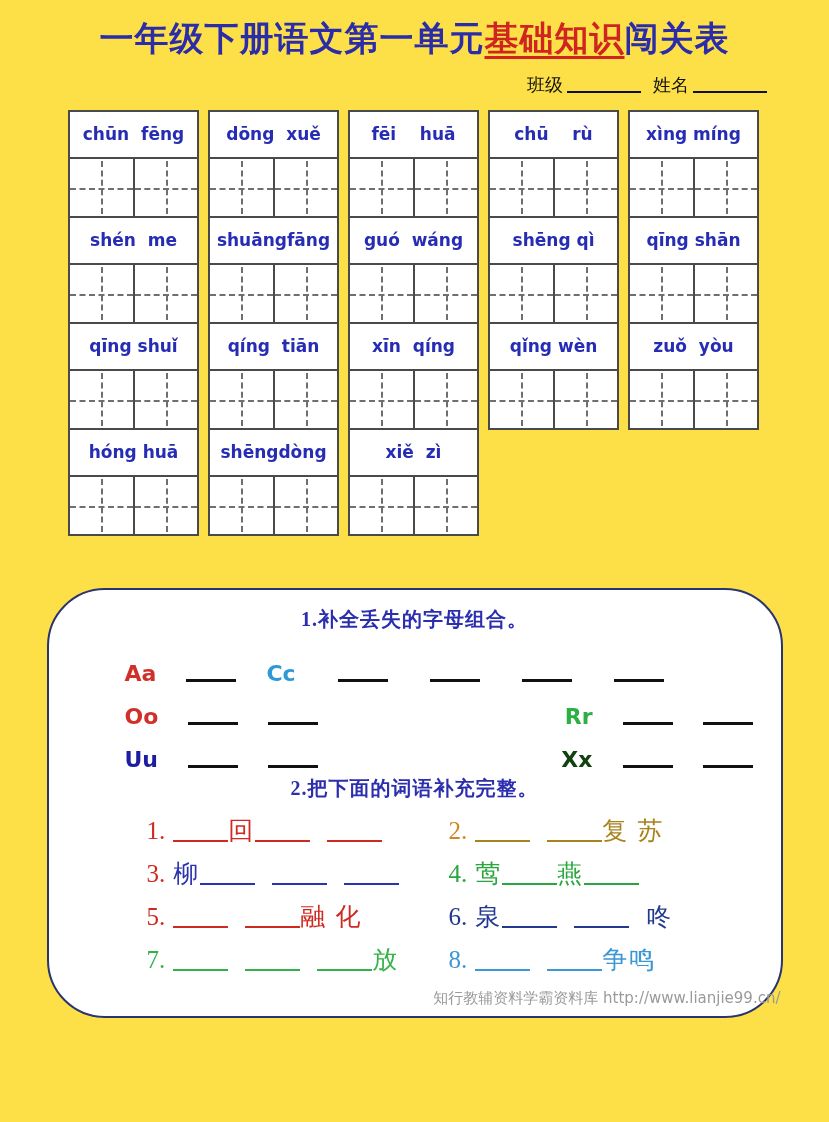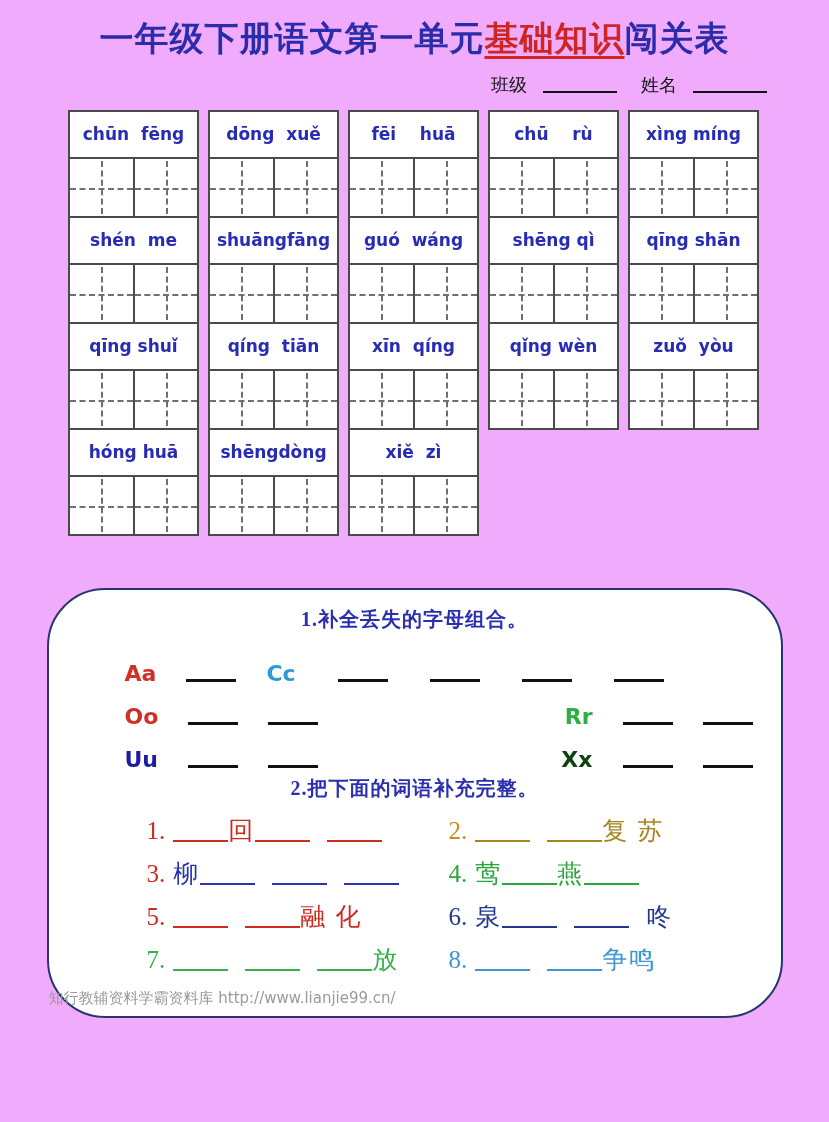--- a/index.html
+++ b/index.html
@@ -1,22 +1,22 @@
 <!DOCTYPE html>
 <html><head>
 <meta charset="utf-8">
 <style>
   html,body{margin:0;padding:0;background:#fff;}
-  .page{position:relative;width:829px;height:1122px;background:#f0abfc;overflow:hidden;
+  .page{position:relative;width:829px;height:1122px;background:#fde047;overflow:hidden;
         font-family:"Liberation Serif","DejaVu Serif",serif;}
   
   .title{margin-top:16px;text-align:center;font-size:34px;font-weight:bold;color:#2b2ca9;letter-spacing:1px;}
   .title .hl{color:#cf2420;text-decoration:underline;text-decoration-thickness:3px;text-underline-offset:6px;}
   
-  .name-line{display:flex;justify-content:flex-end;align-items:flex-end;gap:14px;
+  .name-line{display:flex;justify-content:flex-end;align-items:flex-end;gap:2px;
              padding-right:62px;margin-top:14px;font-size:18px;color:#111;}
   .nf-label{line-height:1;}
   .nf-line{display:inline-block;width:74px;height:2px;background:#111;margin:0 10px 1px 2px;}
   .nf-line.last{margin-right:0;}
   
   .pinyin-grid{display:flex;align-items:flex-start;gap:9px;padding-left:68px;margin-top:16px;}
   .p-col{width:131px;box-sizing:border-box;border:2.5px solid #4a4a4a;background:#fff;}
   .p-row{height:45px;line-height:45px;text-align:center;white-space:pre;
          font-family:"DejaVu Sans","Liberation Sans",sans-serif;font-weight:600;
          font-size:17px;color:#262cb4;border-bottom:2px solid #4a4a4a;}
@@ -41,21 +41,21 @@
              font-size:22px;line-height:1;}
   .s1-blank{width:50px;height:0;border-bottom:3px solid #111;margin-bottom:3px;}
   
   .s2-grid{display:grid;grid-template-columns:1fr 1fr;row-gap:13px;padding:14px 30px 0 98px;}
   .s2-item{font-size:25px;white-space:nowrap;line-height:1.2;}
   .s2-num{margin-right:8px;}
   .s2-blank{display:inline-block;width:55px;height:2.5px;background:currentColor;vertical-align:-3px;}
   .s2-gap{display:inline-block;width:17px;}
   .s2-text{letter-spacing:2px;}
   
-  .q-footer{margin-top:14px;text-align:left;color:#9a9a9a;font-size:15px;
+  .q-footer{margin-top:14px;text-align:right;color:#9a9a9a;font-size:15px;
             font-family:"DejaVu Sans","Liberation Sans",sans-serif;}
 </style>
 </head>
 <body>
 
 <div class="page">
 
   <div class="title">
     <span>一年级下册语文第一单元</span><span class="hl">基础知识</span><span>闯关表</span>
   </div>

